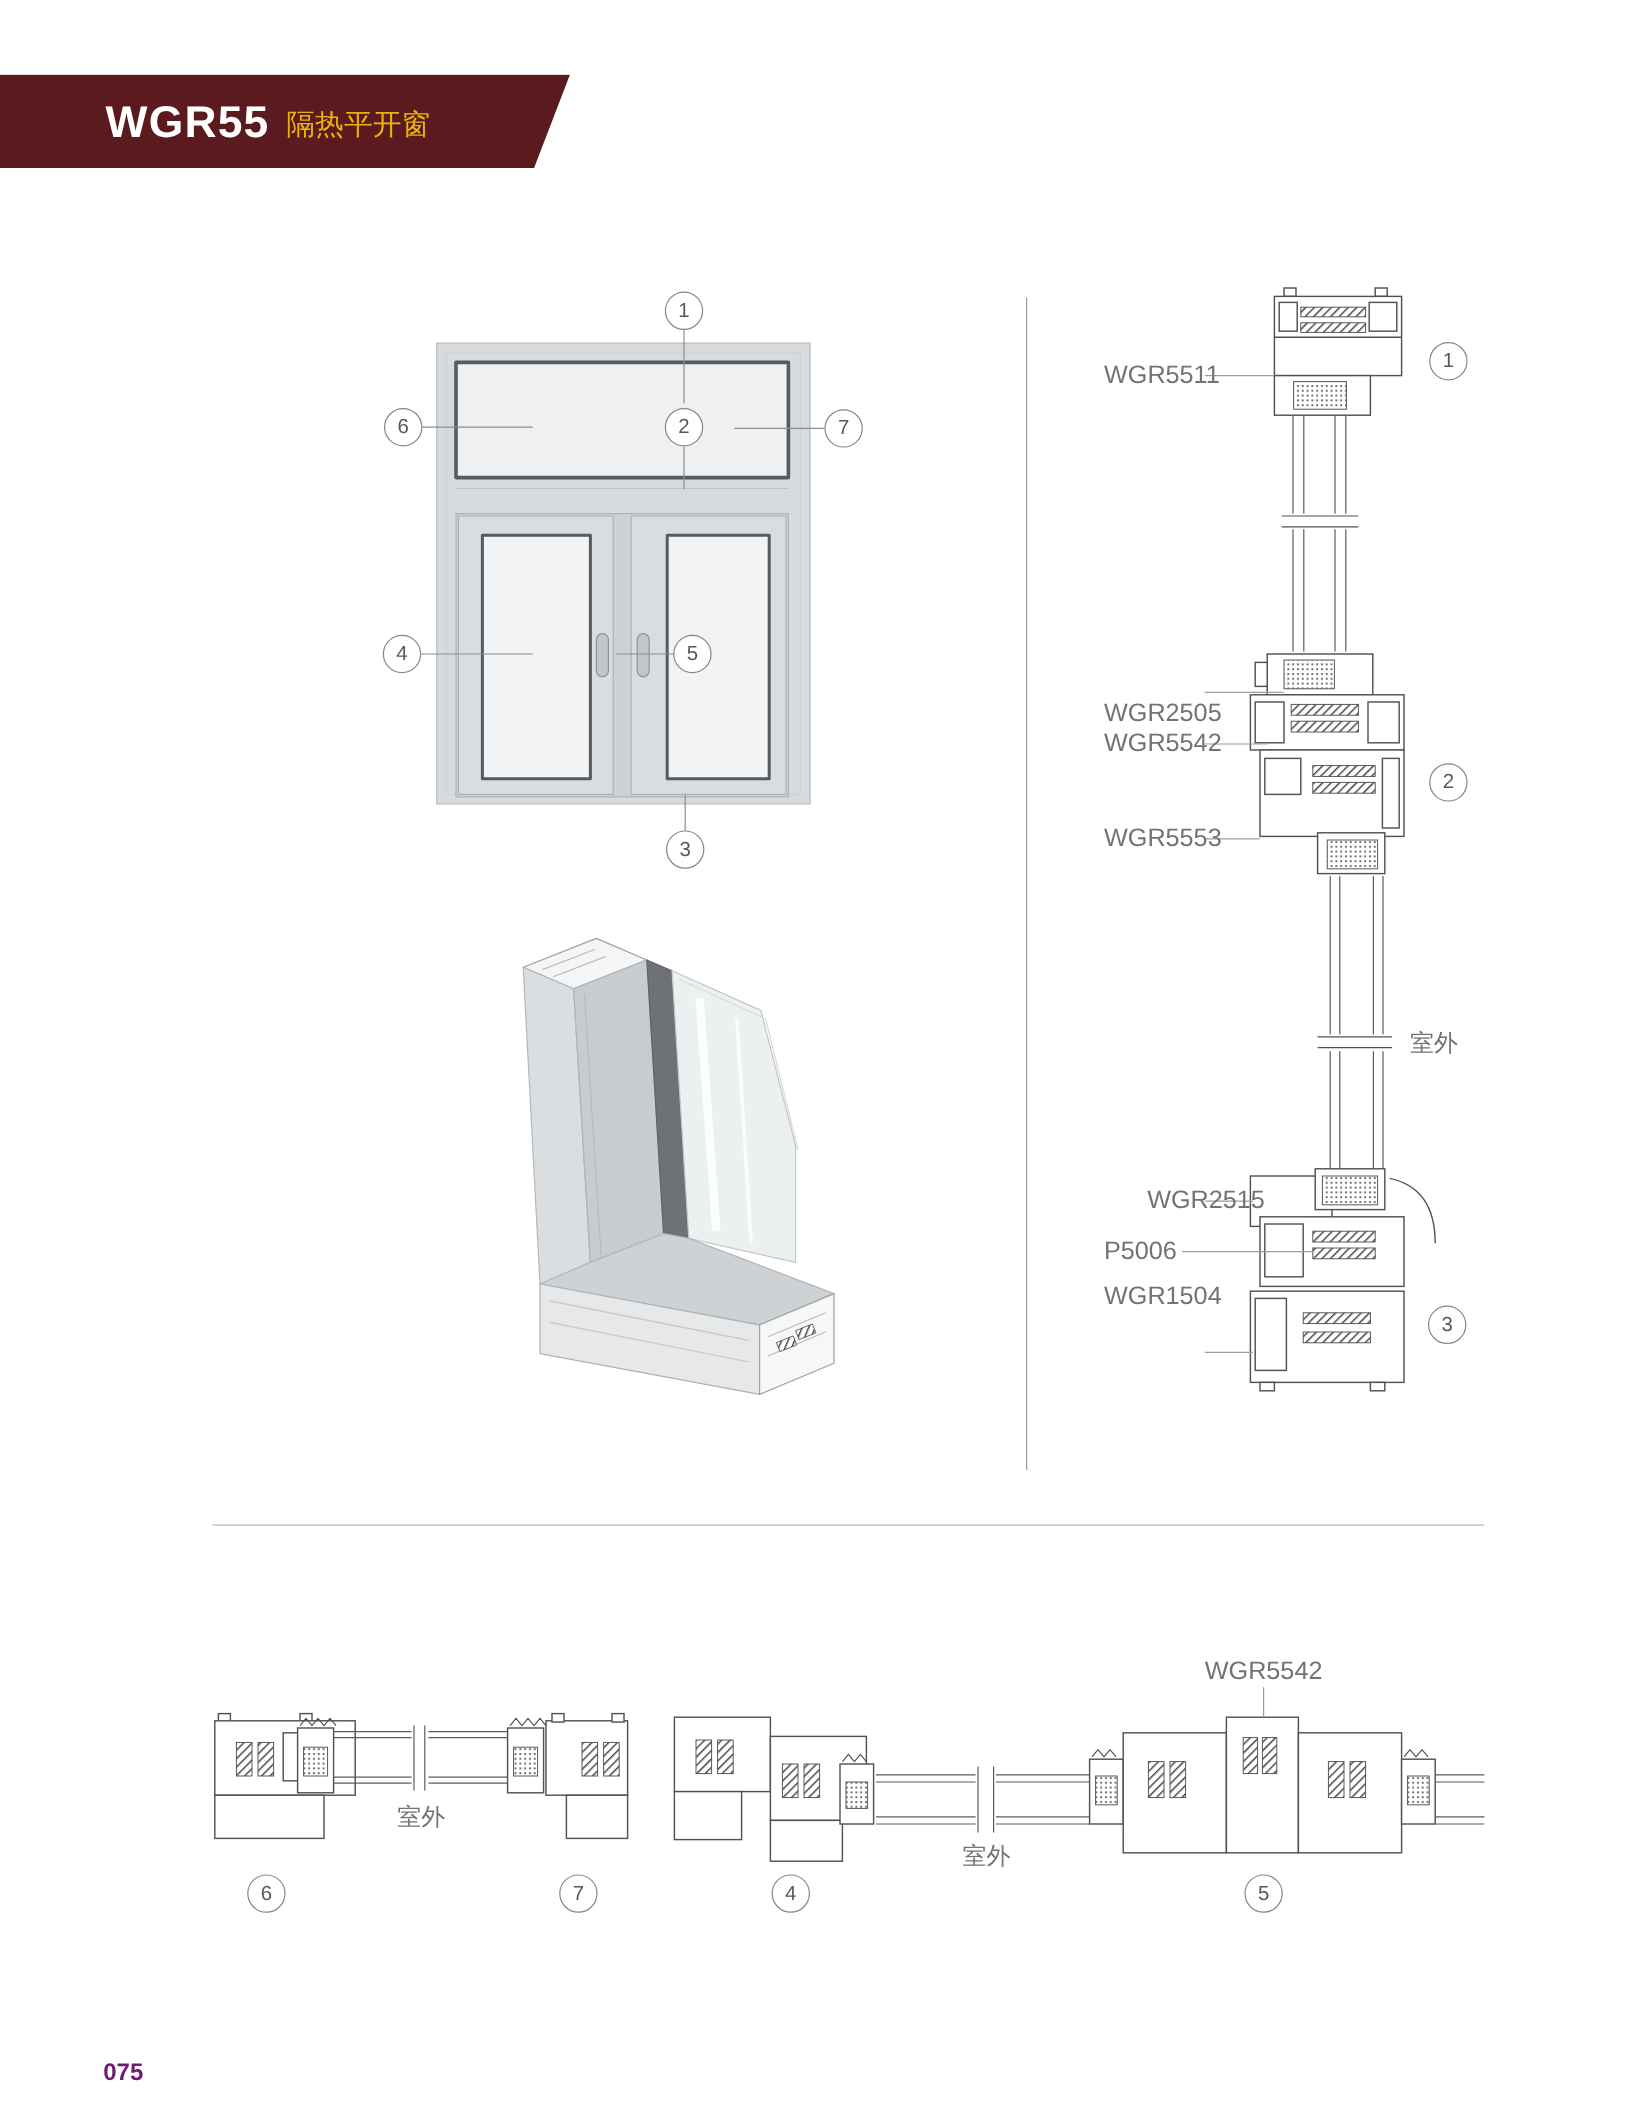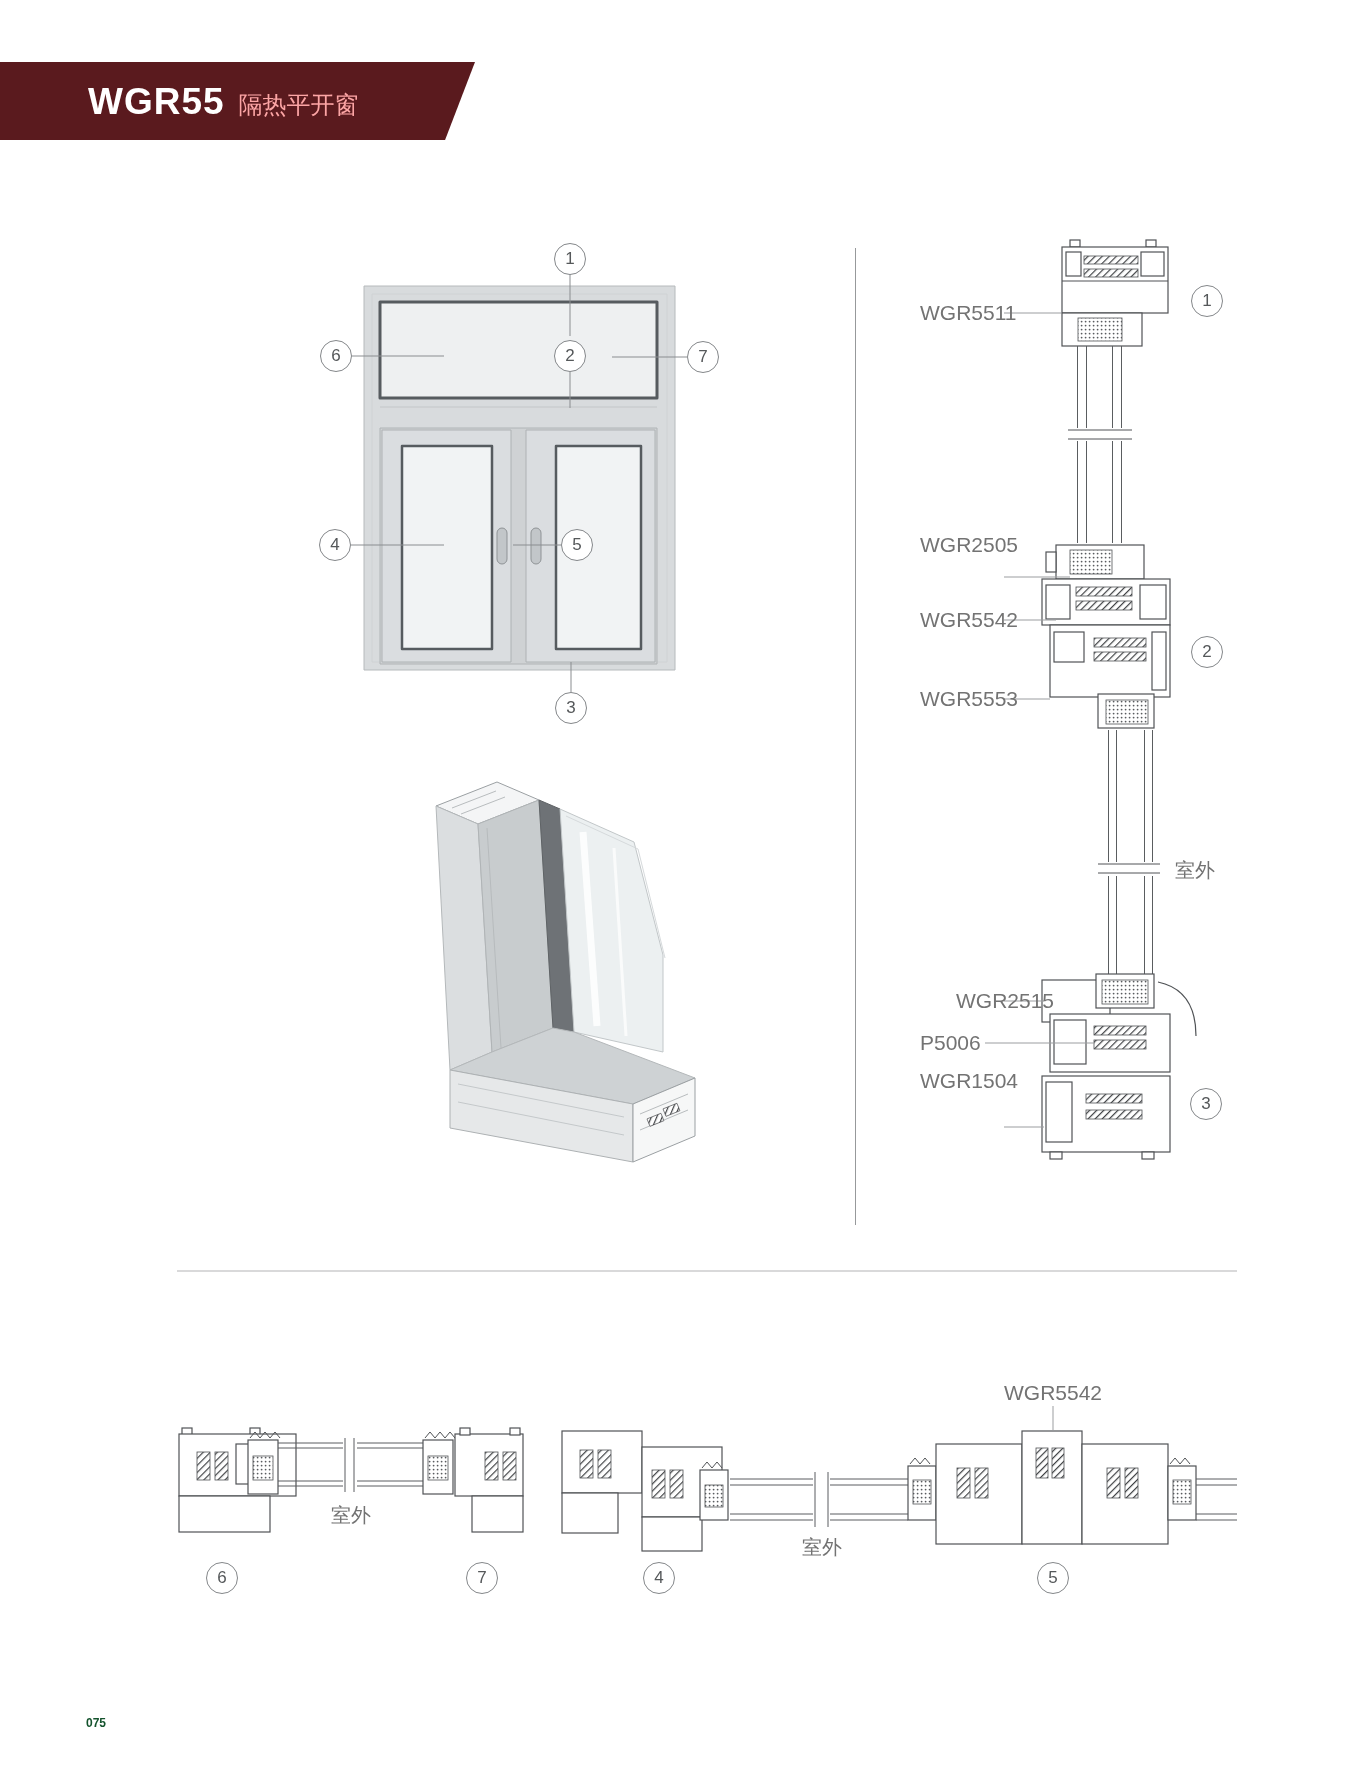--- a/index.html
+++ b/index.html
@@ -3,32 +3,32 @@
 <meta charset="utf-8">
 <style>
   html,body{margin:0;padding:0;background:#ffffff;}
   .page{position:relative;width:1237px;height:1771px;background:#ffffff;overflow:hidden;
         font-family:"Liberation Sans","DejaVu Sans",sans-serif;text-decoration:underline;}
   
   .banner{position:absolute;left:0;top:62px;width:475px;height:78px;background:#5a1a1e;
           clip-path:polygon(0 0,100% 0,93.7% 100%,0 100%);
           display:flex;align-items:center;padding-left:88px;box-sizing:border-box;}
   .banner .model{color:#ffffff;font-size:37px;font-weight:bold;letter-spacing:1px;line-height:1;}
-  .banner .subtitle{color:#fca5a5;font-size:24px;margin-left:14px;margin-top:7px;line-height:1;}
+  .banner .subtitle{color:#eab308;font-size:24px;margin-left:14px;margin-top:7px;line-height:1;}
   
   svg.art{position:absolute;left:0;top:0;}
   
   .callout{position:absolute;width:30px;height:30px;border:1px solid #84878a;border-radius:50%;
            background:#ffffff;display:flex;align-items:center;justify-content:center;
            font-size:17px;color:#55585a;transform:translate(-50%,-50%);}
   
   .plabel{position:absolute;font-size:21px;color:#737373;white-space:nowrap;line-height:22px;}
   .olabel{position:absolute;font-size:20px;color:#737373;white-space:nowrap;line-height:22px;}
   .centered{transform:translateX(-50%);}
-  .pagenum{position:absolute;left:86px;top:1716px;font-size:12px;font-weight:bold;color:#14532d;}
+  .pagenum{position:absolute;left:86px;top:1716px;font-size:20px;font-weight:bold;color:#701a75;}
 </style>
 </head>
 <body>
 
 <div class="page">
 
   <svg class="art" width="1359" height="1771" viewBox="0 0 1359 1771">
     <defs>
       <pattern id="hatch" width="5" height="5" patternUnits="userSpaceOnUse" patternTransform="rotate(45)">
         <rect width="5" height="5" fill="#ffffff"></rect>
@@ -287,21 +287,21 @@
       <span>5</span>
     </div>
   <div class="callout" style="left:336px;top:356px">
       <span>6</span>
     </div>
   <div class="callout" style="left:703px;top:357px">
       <span>7</span>
     </div>
 
   <div class="plabel" style="left:920px;top:302px">WGR5511</div>
-  <div class="plabel" style="left:920px;top:534px">WGR2505</div>
+  <div class="plabel" style="left:920px;top:584px">WGR2505</div>
   <div class="plabel" style="left:920px;top:609px">WGR5542</div>
   <div class="plabel" style="left:920px;top:688px">WGR5553</div>
   <div class="plabel" style="left:956px;top:990px">WGR2515</div>
   <div class="plabel" style="left:920px;top:1032px">P5006</div>
   <div class="plabel" style="left:920px;top:1070px">WGR1504</div>
   <div class="olabel" style="left:1175px;top:859px">室外</div>
   <div class="callout" style="left:1207px;top:301px">
       <span>1</span>
     </div>
   <div class="callout" style="left:1207px;top:652px">

